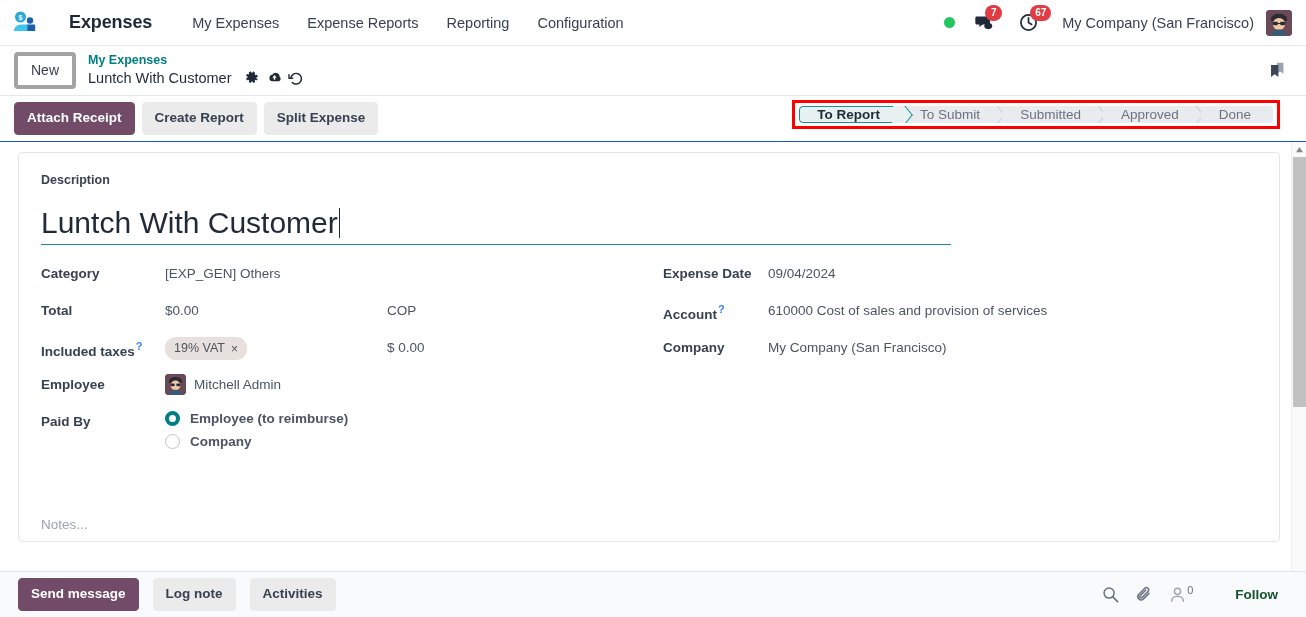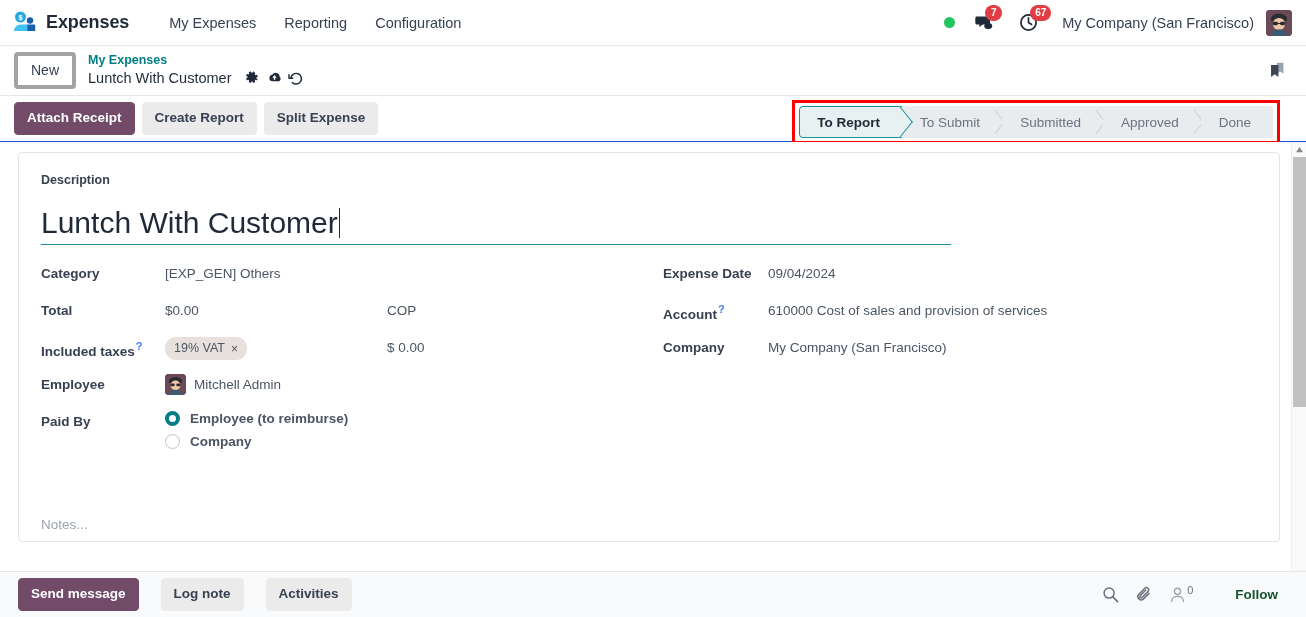--- a/index.html
+++ b/index.html
@@ -30,20 +30,21 @@
     flex: none;
     position: relative;
   }
   .app-title {
     font-size: 18px;
     font-weight: 600;
     color: #1f2937;
     margin-right: 26px;
     letter-spacing: -0.1px;
     white-space: nowrap;
+    margin-left: 23px;
   }
   .nav-menu { display: flex; align-items: center; gap: 0; }
   .nav-item {
     font-size: 14.5px;
     color: #374151;
     padding: 6px 14px;
     cursor: pointer;
     white-space: nowrap;
     border-radius: 4px;
   }
@@ -185,21 +186,21 @@
     background: #fff;
     display: flex;
     align-items: center;
   }
   .statusbar {
     display: flex;
     align-items: stretch;
     background: #e9ecef;
     border-radius: 4px;
     overflow: hidden;
-    height: 32px;
+    height: 17px;
   }
   .stat {
     position: relative;
     display: flex;
     align-items: center;
     font-size: 13.5px;
     color: #6b7280;
     padding: 0 22px 0 18px;
     background: #e9ecef;
     cursor: pointer;
@@ -371,21 +372,21 @@
   .chatter {
     position: absolute;
     left: 0; right: 0; bottom: 0;
     height: 46px;
     background: #f9fafb;
     border-top: 1px solid #e3e5e8;
     display: flex;
     align-items: center;
     padding: 0 16px 0 18px;
   }
-  .chatter-btns { display: flex; gap: 22px; align-items: center; }
+  .chatter-btns { display: flex; gap: 14px; align-items: center; }
   .chatter-right {
     margin-left: auto;
     display: flex;
     align-items: center;
     gap: 16px;
   }
   .ci { cursor: pointer; display: flex; align-items: center; color: #6b7280; }
   .followers-wrap { display: flex; align-items: flex-start; cursor: pointer; }
   .followers-count {
     font-size: 11px;
@@ -439,20 +440,21 @@
       <circle cx="18" cy="10.5" r="3.2" fill="#1B5FAA"></circle>
       <path d="M14.8 14.5h7.4c0.6 0 1 .5 1 1.1V21h-8.4z" fill="#1B5FAA"></path>
       <path d="M2 21c0-3.6 3.2-6.5 7.2-6.5h6.2V21z" fill="#3FC3F0"></path>
     </svg>
   </div>
 
   <div class="app-title">Expenses</div>
 
   <div class="nav-menu">
     <div class="nav-item">My Expenses</div>
+    <div class="nav-item">Expense Reports</div>
     <div class="nav-item">Reporting</div>
     <div class="nav-item">Configuration</div>
   </div>
 
   <div class="nav-right">
     <div class="status-dot"></div>
 
     <div class="icon-badge-wrap">
       <svg width="19" height="19" viewBox="0 0 20 20">
         <path d="M2 3.6h12.2c.9 0 1.6.7 1.6 1.6v5.4c0 .9-.7 1.6-1.6 1.6H8.2l-3.6 2.6v-2.6H2c-.9 0-1.6-.7-1.6-1.6V5.2C.4 4.3 1.1 3.6 2 3.6z" fill="#1f2937" transform="translate(1,0)"></path>

